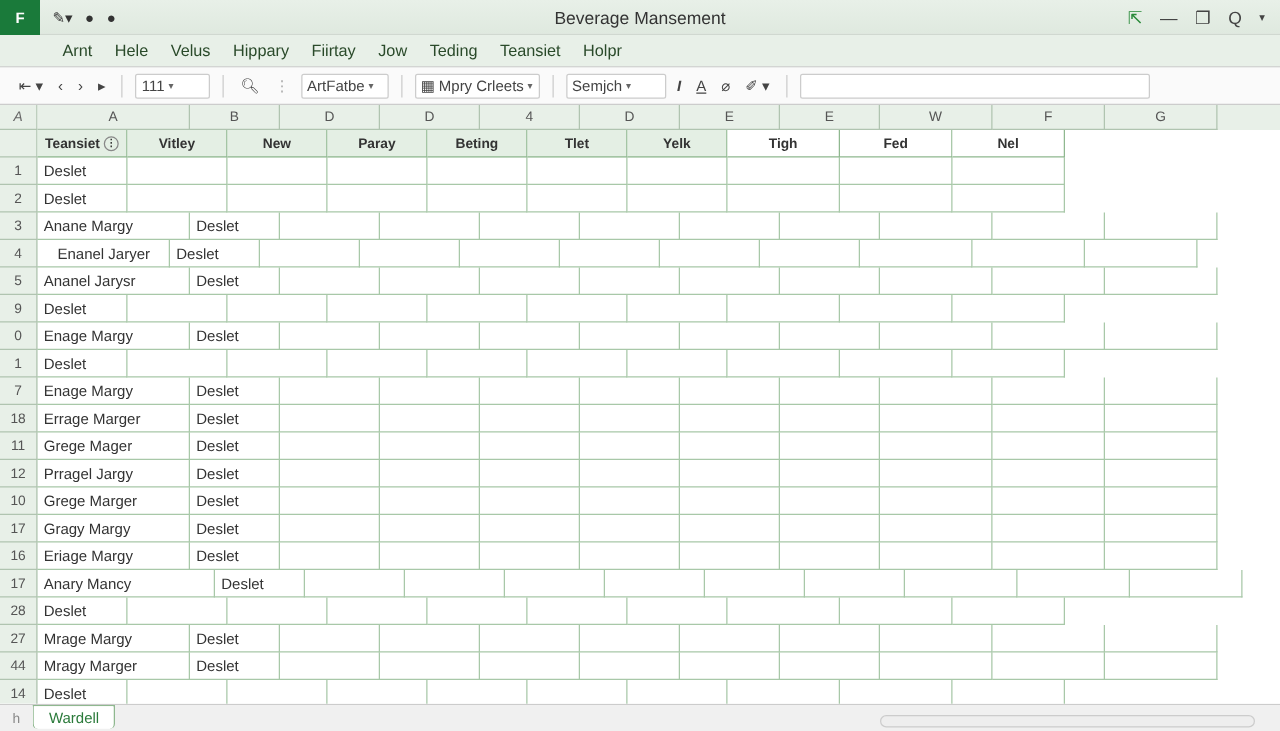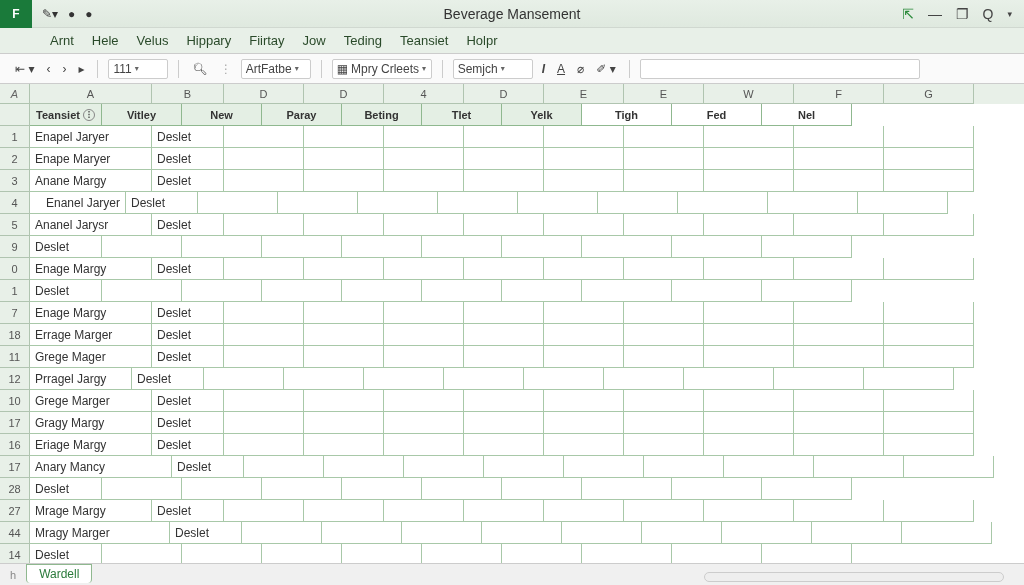--- a/index.html
+++ b/index.html
@@ -359,34 +359,32 @@
       </div>
       <div class="th-cell plain" style="width: 90px;">
         <span>Fed</span>
       </div>
       <div class="th-cell plain" style="width: 90px;">
         <span>Nel</span>
       </div>
     </div>
   <div class="data-rows" id="data-rows">
       <div class="data-row">
-        <div class="cell" style="width: 122px;">Enapel Jaryer</div>
-        <div class="cell" style="width: 72px;">Deslet</div>
-        <div class="cell" style="width: 80px;"></div>
-        <div class="cell" style="width: 80px;"></div>
-        <div class="cell" style="width: 80px;"></div>
-        <div class="cell" style="width: 80px;"></div>
-        <div class="cell" style="width: 80px;"></div>
-        <div class="cell" style="width: 80px;"></div>
-        <div class="cell" style="width: 90px;"></div>
-        <div class="cell" style="width: 90px;"></div>
-        <div class="cell" style="width: 90px;"></div>
-      </div>
-      <div class="data-row">
-        <div class="cell" style="width: 122px;">Enape Maryer</div>
+        <div class="cell" style="width: 72px;">Deslet</div>
+        <div class="cell" style="width: 80px;"></div>
+        <div class="cell" style="width: 80px;"></div>
+        <div class="cell" style="width: 80px;"></div>
+        <div class="cell" style="width: 80px;"></div>
+        <div class="cell" style="width: 80px;"></div>
+        <div class="cell" style="width: 80px;"></div>
+        <div class="cell" style="width: 90px;"></div>
+        <div class="cell" style="width: 90px;"></div>
+        <div class="cell" style="width: 90px;"></div>
+      </div>
+      <div class="data-row">
         <div class="cell" style="width: 72px;">Deslet</div>
         <div class="cell" style="width: 80px;"></div>
         <div class="cell" style="width: 80px;"></div>
         <div class="cell" style="width: 80px;"></div>
         <div class="cell" style="width: 80px;"></div>
         <div class="cell" style="width: 80px;"></div>
         <div class="cell" style="width: 80px;"></div>
         <div class="cell" style="width: 90px;"></div>
         <div class="cell" style="width: 90px;"></div>
         <div class="cell" style="width: 90px;"></div>
@@ -398,21 +396,21 @@
         <div class="cell" style="width: 80px;"></div>
         <div class="cell" style="width: 80px;"></div>
         <div class="cell" style="width: 80px;"></div>
         <div class="cell" style="width: 80px;"></div>
         <div class="cell" style="width: 80px;"></div>
         <div class="cell" style="width: 90px;"></div>
         <div class="cell" style="width: 90px;"></div>
         <div class="cell" style="width: 90px;"></div>
       </div>
       <div class="data-row">
-        <div class="cell" style="width: 96px; padding-left: 16px;">Enanel Jaryer</div>
+        <div class="cell" style="width: 106px; padding-left: 16px;">Enanel Jaryer</div>
         <div class="cell" style="width: 72px;">Deslet</div>
         <div class="cell" style="width: 80px;"></div>
         <div class="cell" style="width: 80px;"></div>
         <div class="cell" style="width: 80px;"></div>
         <div class="cell" style="width: 80px;"></div>
         <div class="cell" style="width: 80px;"></div>
         <div class="cell" style="width: 80px;"></div>
         <div class="cell" style="width: 90px;"></div>
         <div class="cell" style="width: 90px;"></div>
         <div class="cell" style="width: 90px;"></div>
@@ -500,21 +498,21 @@
         <div class="cell" style="width: 80px;"></div>
         <div class="cell" style="width: 80px;"></div>
         <div class="cell" style="width: 80px;"></div>
         <div class="cell" style="width: 80px;"></div>
         <div class="cell" style="width: 80px;"></div>
         <div class="cell" style="width: 90px;"></div>
         <div class="cell" style="width: 90px;"></div>
         <div class="cell" style="width: 90px;"></div>
       </div>
       <div class="data-row">
-        <div class="cell" style="width: 102px;">Prragel Jargy</div>
+        <div class="cell" style="width: 122px;">Prragel Jargy</div>
         <div class="cell" style="width: 72px;">Deslet</div>
         <div class="cell" style="width: 80px;"></div>
         <div class="cell" style="width: 80px;"></div>
         <div class="cell" style="width: 80px;"></div>
         <div class="cell" style="width: 80px;"></div>
         <div class="cell" style="width: 80px;"></div>
         <div class="cell" style="width: 80px;"></div>
         <div class="cell" style="width: 90px;"></div>
         <div class="cell" style="width: 90px;"></div>
         <div class="cell" style="width: 90px;"></div>
@@ -590,21 +588,21 @@
         <div class="cell" style="width: 80px;"></div>
         <div class="cell" style="width: 80px;"></div>
         <div class="cell" style="width: 80px;"></div>
         <div class="cell" style="width: 80px;"></div>
         <div class="cell" style="width: 80px;"></div>
         <div class="cell" style="width: 90px;"></div>
         <div class="cell" style="width: 90px;"></div>
         <div class="cell" style="width: 90px;"></div>
       </div>
       <div class="data-row">
-        <div class="cell" style="width: 140px;">Mragy Marger</div>
+        <div class="cell" style="width: 122px;">Mragy Marger</div>
         <div class="cell" style="width: 72px;">Deslet</div>
         <div class="cell" style="width: 80px;"></div>
         <div class="cell" style="width: 80px;"></div>
         <div class="cell" style="width: 80px;"></div>
         <div class="cell" style="width: 80px;"></div>
         <div class="cell" style="width: 80px;"></div>
         <div class="cell" style="width: 80px;"></div>
         <div class="cell" style="width: 90px;"></div>
         <div class="cell" style="width: 90px;"></div>
         <div class="cell" style="width: 90px;"></div>

